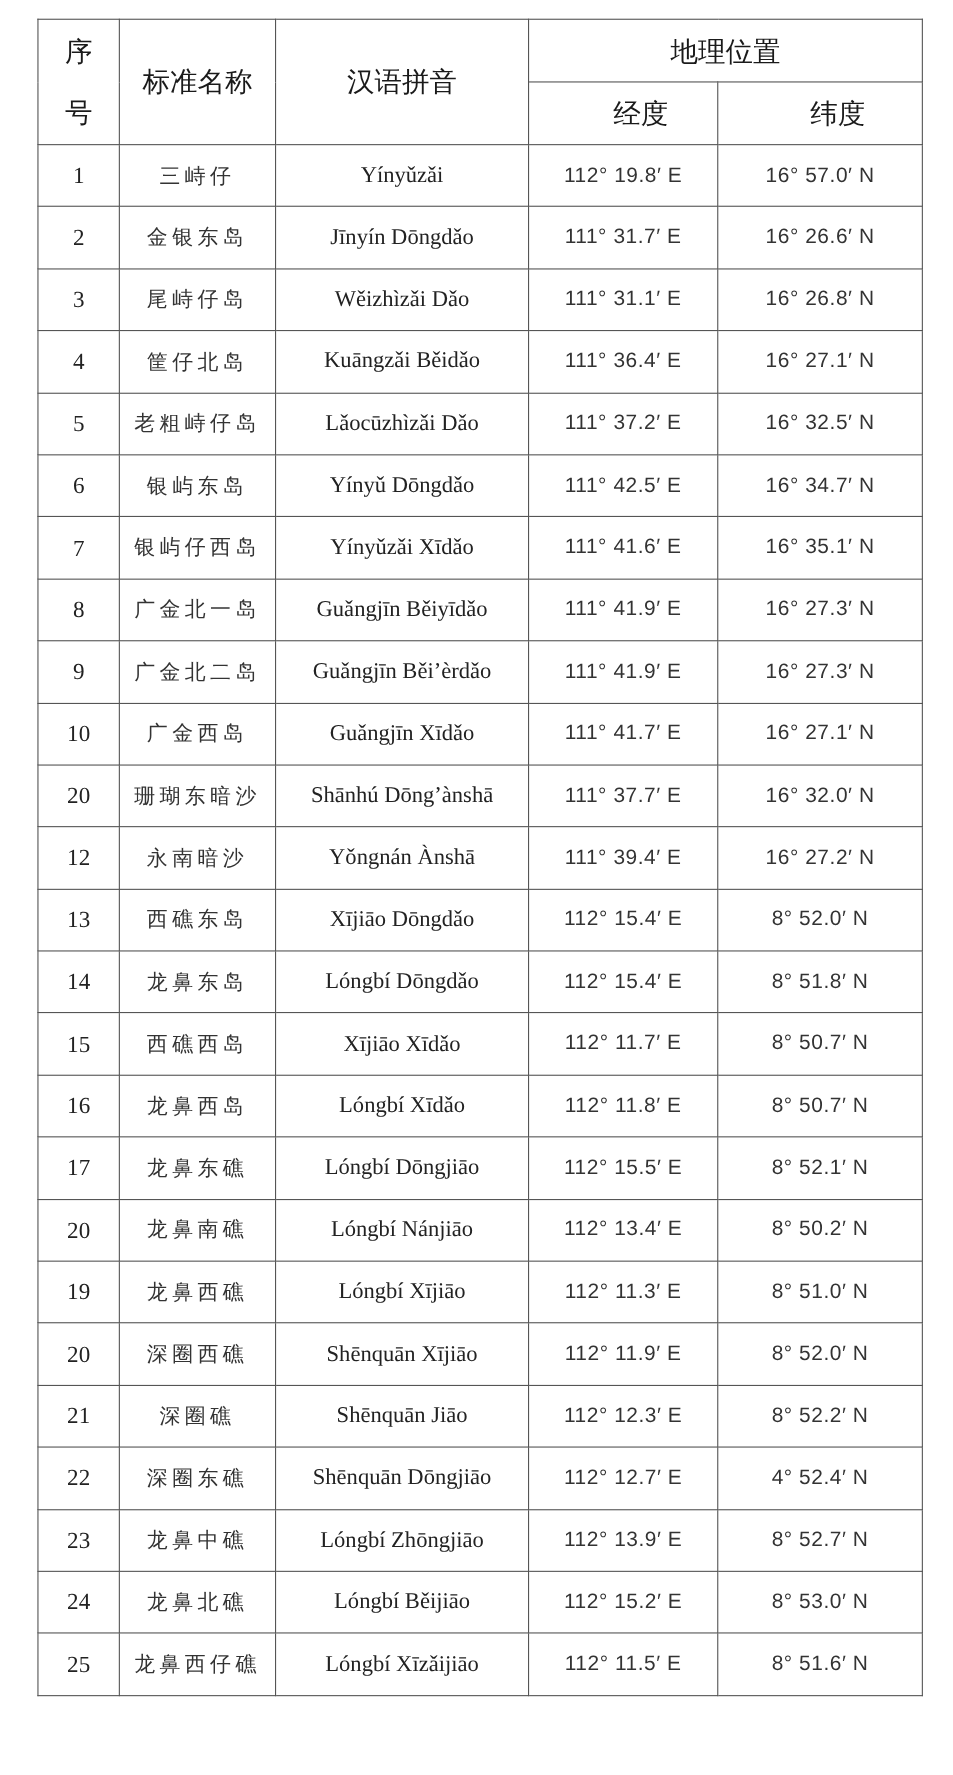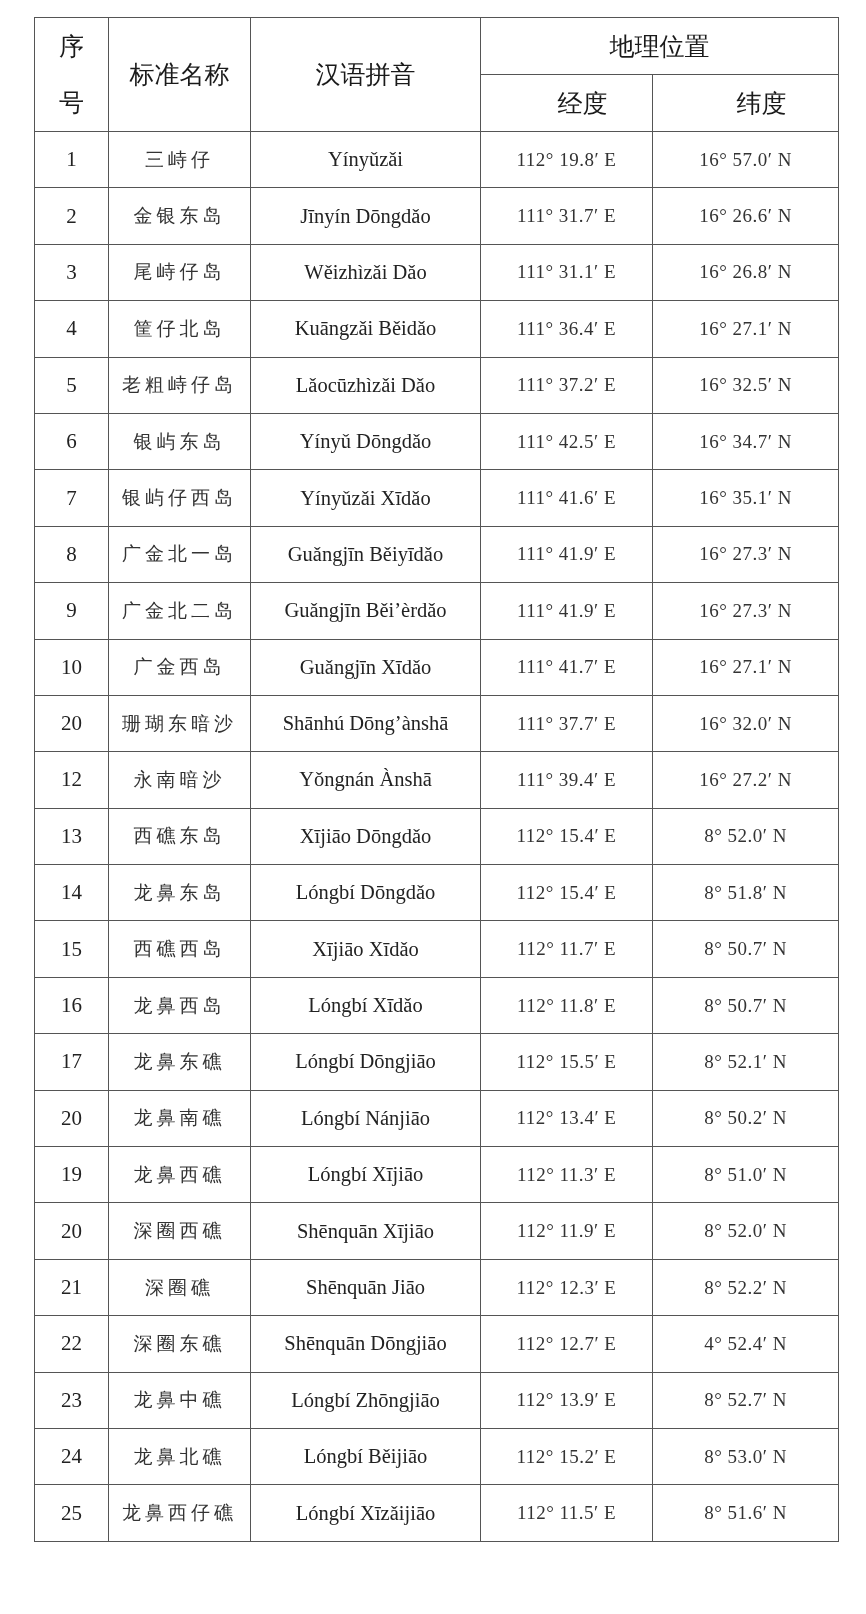--- a/index.html
+++ b/index.html
@@ -51,21 +51,21 @@
     font-family: Liberation Sans, sans-serif;
     font-size: 19px;
     letter-spacing: 4px;
     color: #333;
   }
   td.pinyin {
     font-family: "Liberation Serif", serif;
     font-size: 20.5px;
   }
   td.coord {
-    font-family: Liberation Serif, serif;
+    font-family: Liberation Sans, sans-serif;
     font-size: 19px;
     color: #333;
     letter-spacing: 0.5px;
   }
 </style>
 </head>
 <body>
 
 <table class="geo">
   <colgroup>

